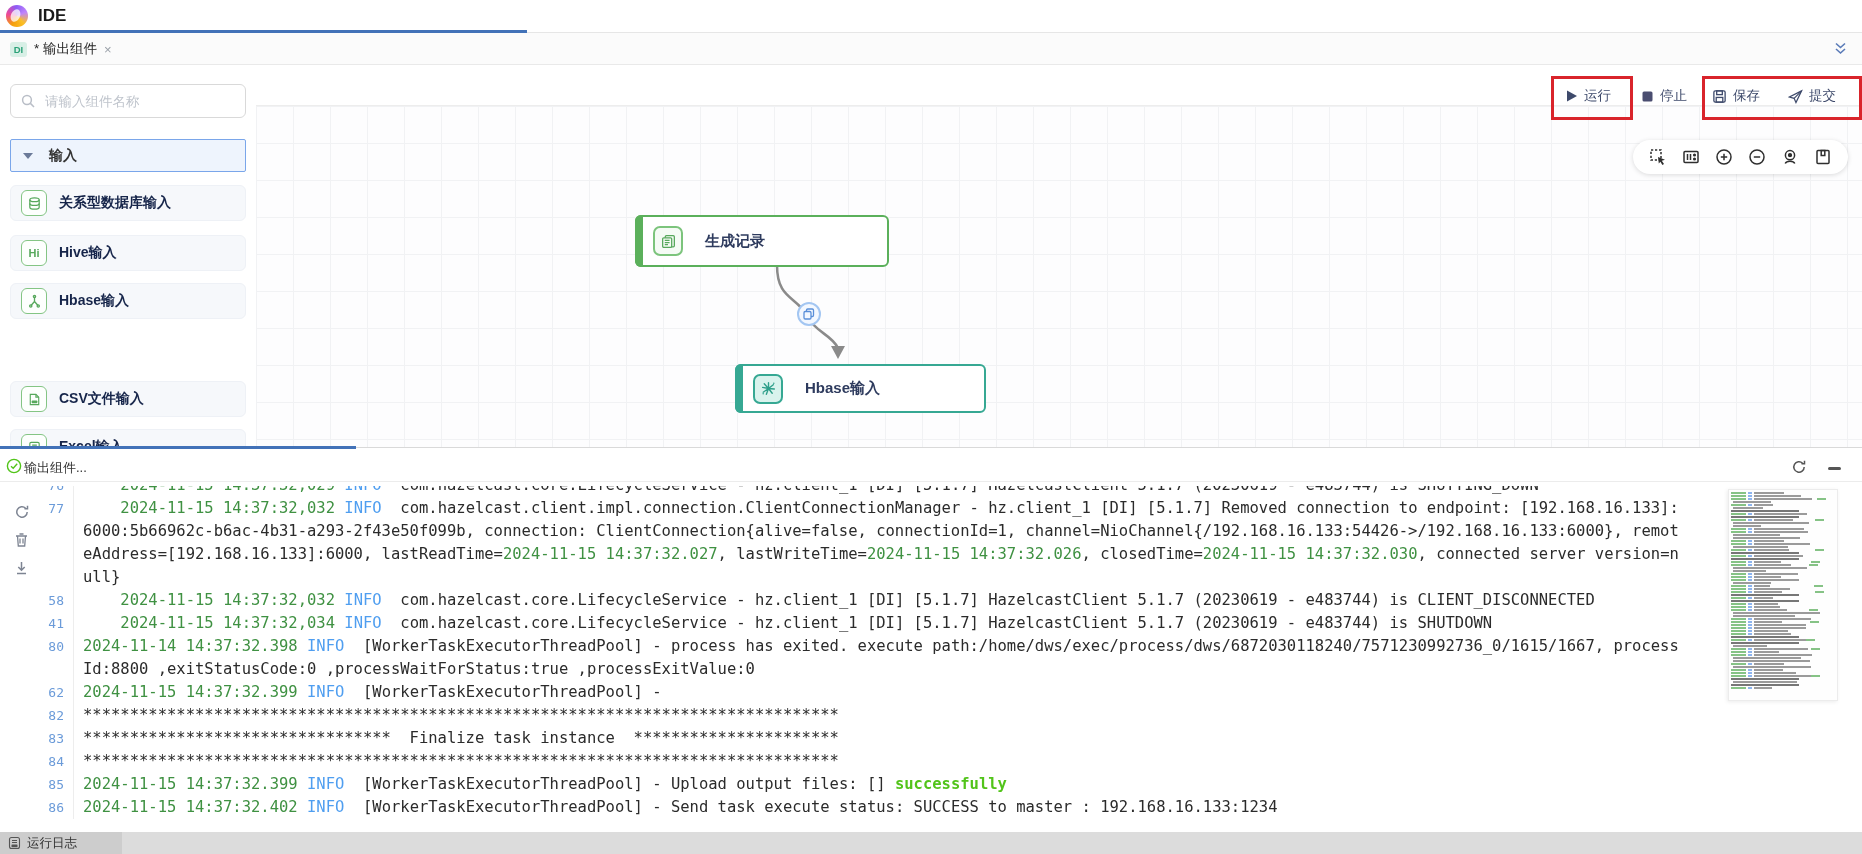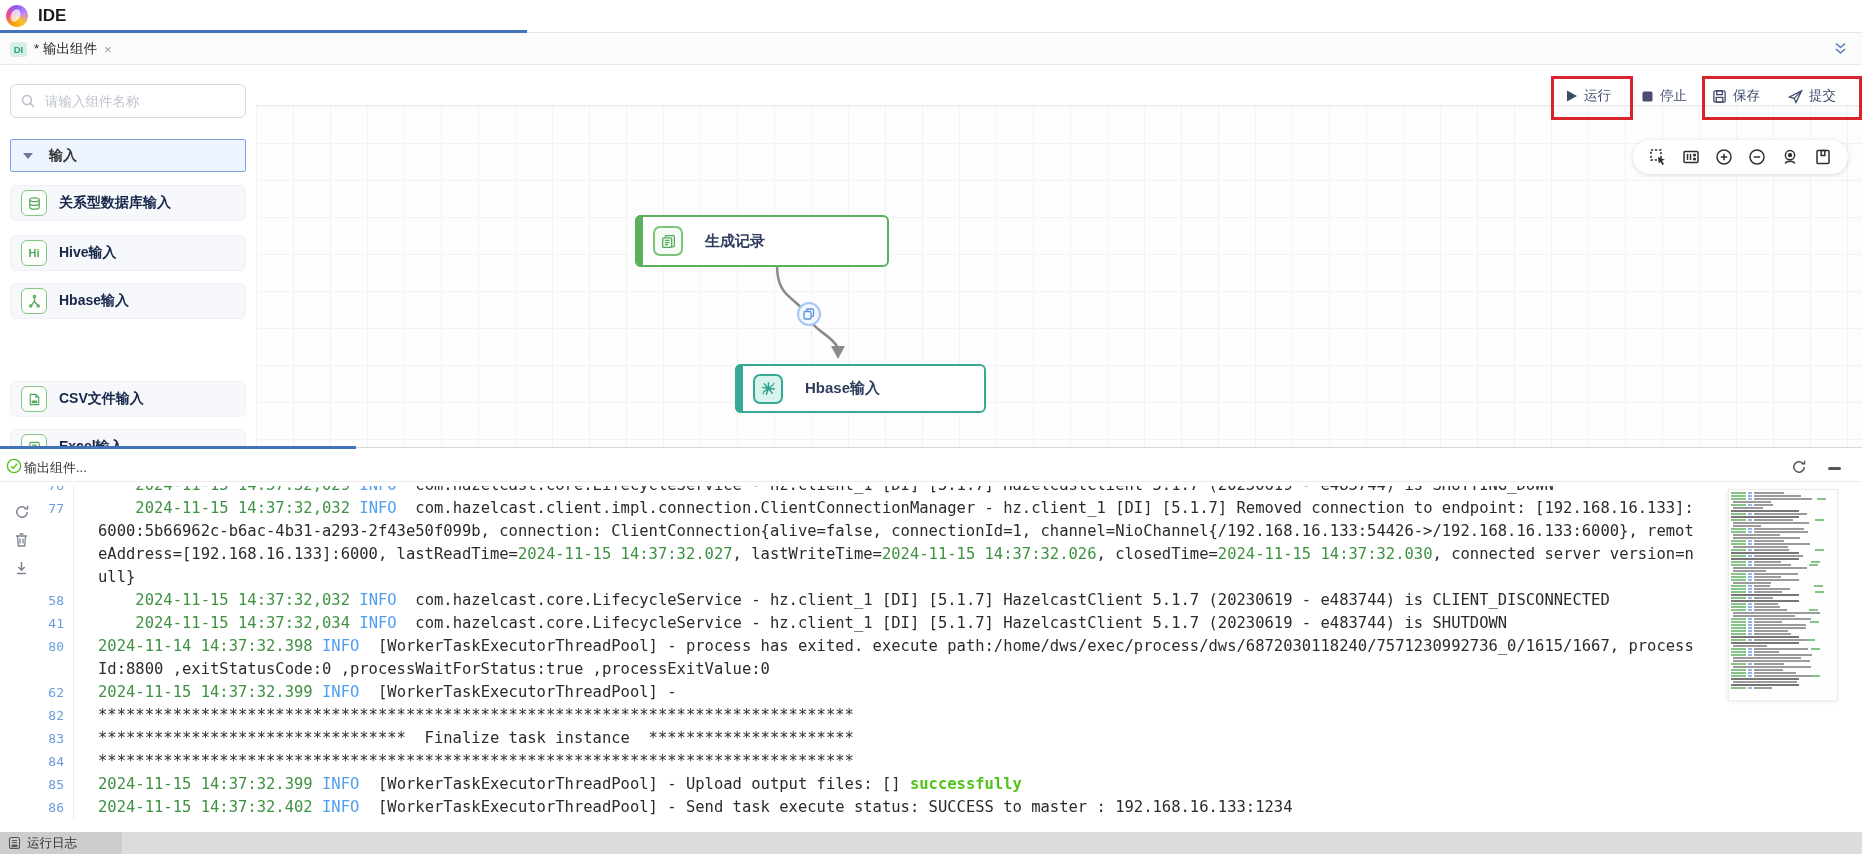--- a/index.html
+++ b/index.html
@@ -78,21 +78,21 @@
   .log-hd .ttl{position:absolute;left:24px;top:8px;font-size:13px;color:#333;}
   .log-hd .chk{position:absolute;left:6px;top:7px;}
   .log-hd .rfr{position:absolute;left:1791px;top:8px;cursor:pointer;}
   .log-hd .min{position:absolute;left:1828px;top:16px;width:13px;height:3px;background:#555;border-radius:2px;cursor:pointer;}
   .gut{position:absolute;left:14px;cursor:pointer;}
   .loglines{position:absolute;left:36px;top:38px;width:1692px;height:347px;overflow:hidden;}
   .loglines .inner{margin-top:-12px;}
   .lrow{display:flex;}
   .lno{width:28px;text-align:right;padding-right:9px;color:#6b9bd9;flex:none;
        font:13px/23px "DejaVu Sans Mono",monospace;}
-  .ltx{width:1596px;padding-left:24px;border-left:1px solid #ededed;
+  .ltx{width:1596px;padding-left:9px;border-left:1px solid #ededed;
        font:15.5px/23px "DejaVu Sans Mono",monospace;color:#2b2b2b;
        white-space:pre-wrap;word-break:break-all;}
   .ltx .ts{color:#3f9142;}
   .ltx .lv{color:#4f9ef0;}
   .ltx .ok{color:#52c41a;font-weight:bold;}
   .minimap{position:absolute;left:1728px;top:41px;width:110px;height:212px;background:#fefefe;
            border:1px solid #ececec;box-shadow:-1px 1px 4px rgba(0,0,0,.08);overflow:hidden;
            box-sizing:border-box;z-index:5;cursor:pointer;padding-top:2px;}
   .mm-row{position:relative;height:2px;margin-bottom:1px;}
   .mm-row i{position:absolute;top:0;height:2px;display:block;}

